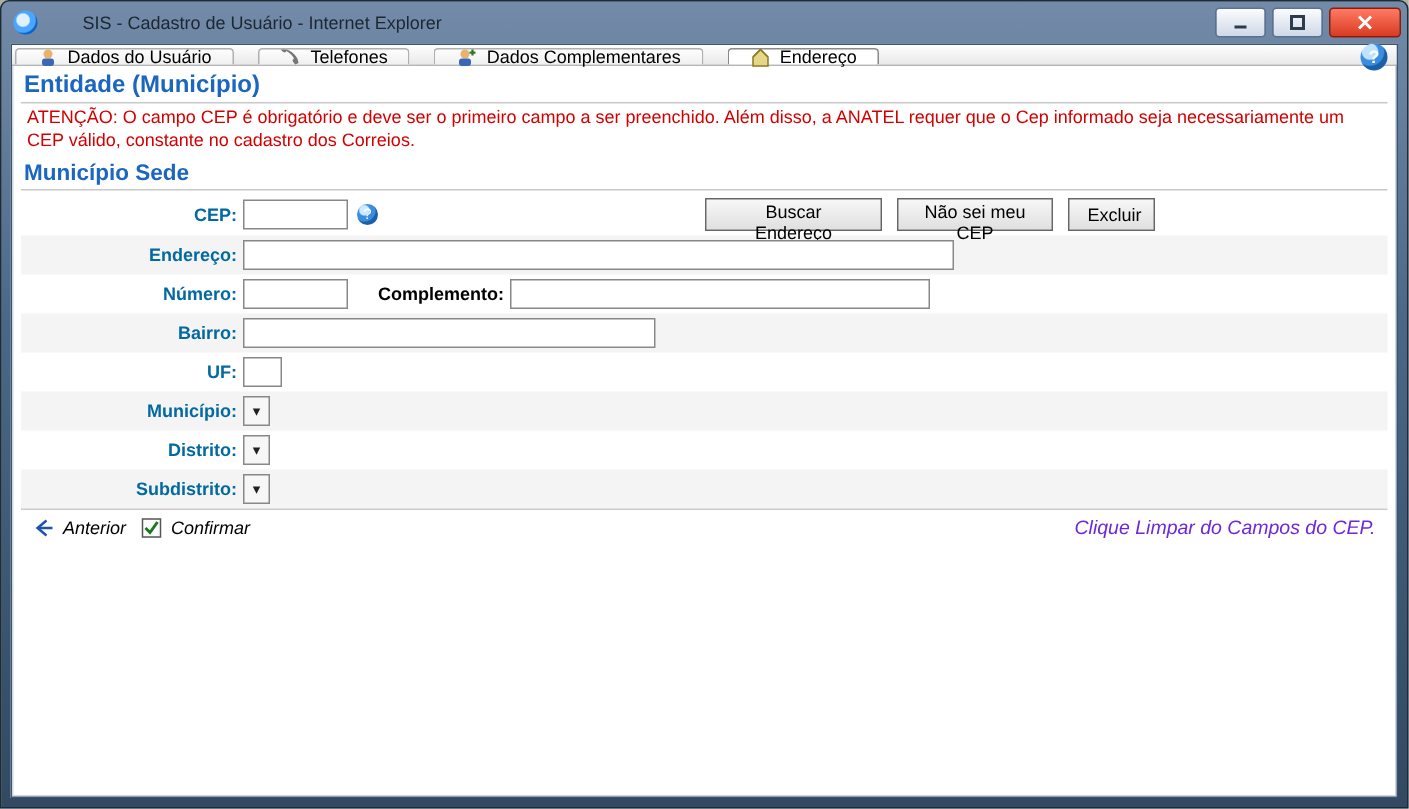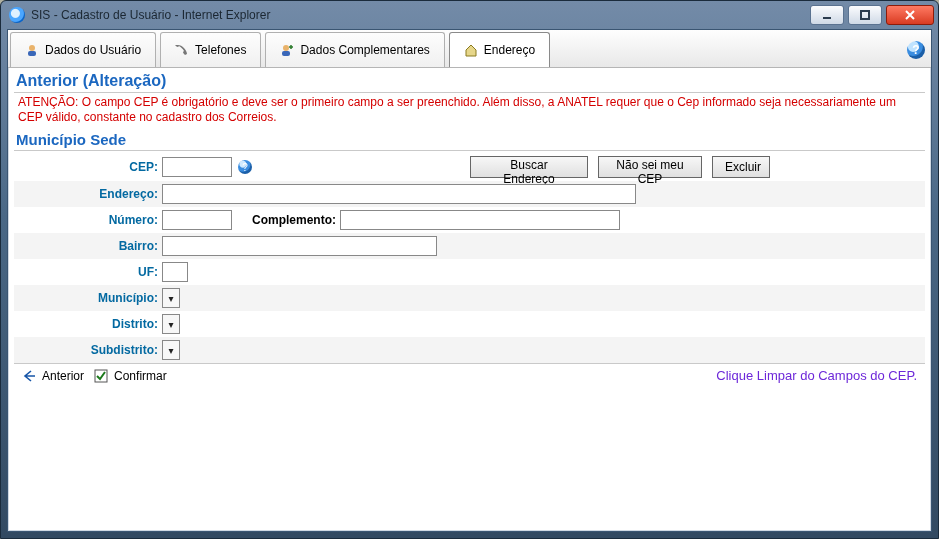--- a/index.html
+++ b/index.html
@@ -18,20 +18,21 @@
     background: linear-gradient(180deg, #738ba8 0%, #4a6886 40%, #2a3f55 120%);
     border: 1px solid #1a2b3c;
     border-radius: 6px 6px 0 0;
   }
   .titlebar {
     height: 28px;
     display: flex;
     align-items: center;
     padding: 0 4px 0 8px;
     color: #0a2a45;
+    gap: 24px;
   }
   .titlebar .ie-icon {
     width: 16px; height: 16px;
     border-radius: 50%;
     background: radial-gradient(circle at 40% 40%, #dff1ff 0 4px, #4aa6ff 5px 8px, #0a64c8 9px);
     margin-right: 6px;
     position: relative;
   }
   .titlebar .title-text {
     flex: 1 1 auto;
@@ -57,26 +58,26 @@
   }
   .client-area {
     position: absolute;
     left: 6px; right: 6px;
     top: 28px; bottom: 6px;
     background: #fff;
     border: 1px solid #3a5572;
     box-shadow: inset 0 0 0 1px #cfd8e2;
   }
   .tabbar {
-    height: 38px;
+    height: 14px;
     background: linear-gradient(180deg,#fefefe,#e8e8e8);
     border-bottom: 1px solid #b5b5b5;
     display: flex;
     align-items: stretch;
-    gap: 4px;
+    gap: 16px;
     padding: 2px 2px 0 2px;
     position: relative;
   }
   .tab {
     display: flex; align-items: center;
     padding: 0 14px;
     border: 1px solid #b0b0b0;
     border-bottom: none;
     background: linear-gradient(180deg,#fdfdfd,#f0f0f0);
     border-radius: 3px 3px 0 0;
@@ -179,20 +180,21 @@
     display: inline-flex; align-items: center; justify-content: center;
     margin-left: 6px;
     cursor: pointer;
   }
   .footer-bar {
     border-top: 1px solid #c9c9c9;
     display: flex;
     align-items: center;
     padding: 4px 8px;
     gap: 10px;
+    font-style: italic;
   }
   .footer-link {
     display: inline-flex;
     align-items: center;
     gap: 6px;
     color: #000;
     cursor: pointer;
     font-size: 12px;
   }
   .footer-link .fi { width: 14px; height: 14px; display: inline-flex; align-items: center; justify-content: center; }
@@ -265,21 +267,21 @@
               <path d="M2 7l5-5 5 5v6H2z" fill="#e6d68a" stroke="#8a7a20"></path>
               <path d="M2 7l5-5 5 5" fill="none" stroke="#8a7a20"></path>
             </svg>
         </span>
         <span>Endereço</span>
       </div>
       <div class="help-bubble">?</div>
     </div>
 
     <div class="page">
-      <div class="heading">Anterior (Alteração)</div>
+      <div class="heading">Entidade (Município)</div>
       <div class="warning-text">ATENÇÃO: O campo CEP é obrigatório e deve ser o primeiro campo a ser preenchido. Além disso, a ANATEL requer que o Cep informado seja necessariamente um CEP válido, constante no cadastro dos Correios.</div>
       <div class="subheading">Município Sede</div>
 
       <div class="form-rows">
 
         <div class="form-row">
           <div class="form-label">CEP:</div>
           <input class="input-text" style="width: 70px;">
           <span class="help-small">?</span>
           <span style="flex:0 0 218px"></span>

